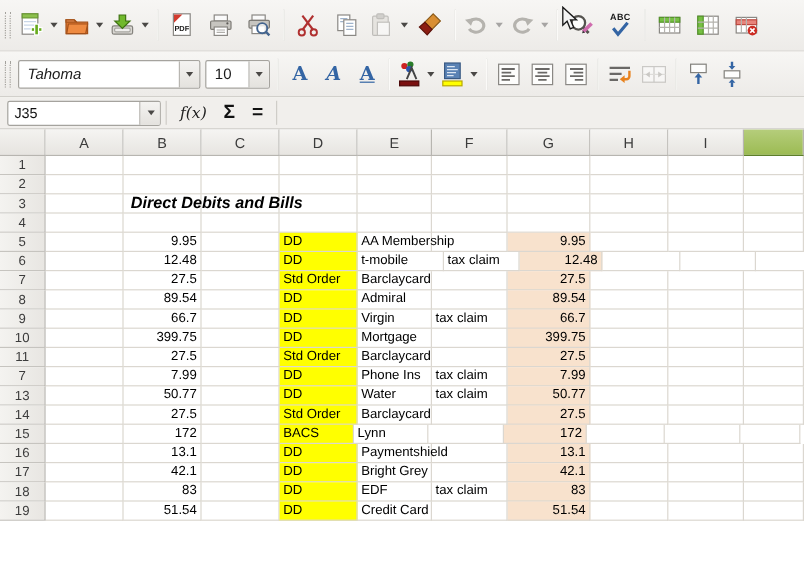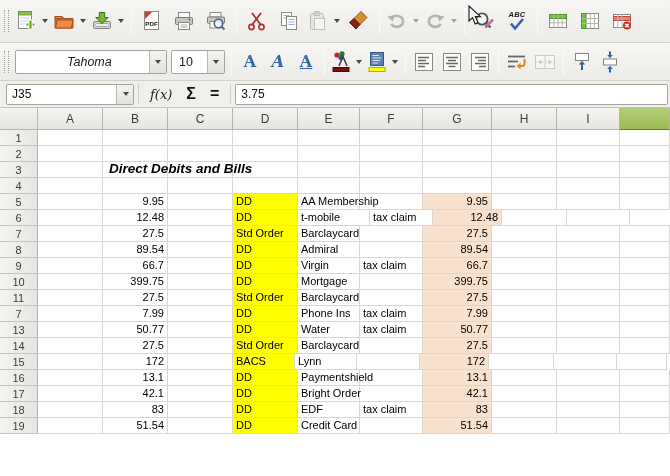--- a/index.html
+++ b/index.html
@@ -38,21 +38,21 @@
   .it { font-style:italic; } .ul { text-decoration:underline; }
 
   .combo { display:flex; align-items:stretch; height:24px; background:#fff; border:1px solid #a5a39e;
            border-radius:2px; overflow:hidden; margin:0 2px; }
   .combo .val { display:flex; align-items:center; padding:0 7px; font-size:12.5px; color:#1a1a1a; }
   .combo .btn { width:17px; display:flex; align-items:center; justify-content:center;
                 border-left:1px solid #b8b6b1; background:linear-gradient(180deg,#f4f3f1,#e4e2de); }
   .combo .btn .drop-arrow { margin:0; }
 
   
-  .abc-label { font-size:7.5px; font-weight:700; color:#1a1a1a; line-height:1; letter-spacing:.3px;font-style:italic; }
+  .abc-label { font-size:7.5px; font-weight:700; color:#1a1a1a; line-height:1; letter-spacing:.3px; }
 
   
   .formulabar { height:27px; display:flex; align-items:center; background:#f1efec;
                 border-bottom:1px solid #c5c3be; padding:0 2px 0 6px; }
   .namebox { display:flex; height:21px; width:128px; background:#fff; border:1px solid #a5a39e; border-radius:2px; }
   .namebox .val { flex:1; font-size:12px; padding:2px 5px; color:#111; }
   .namebox .btn { width:17px; display:flex; align-items:center; justify-content:center;
                   border-left:1px solid #b8b6b1; background:linear-gradient(180deg,#f4f3f1,#e4e2de); }
   .fx-label { font-style:italic; font-size:13px; font-family:"DejaVu Serif","Liberation Serif",serif; color:#222; margin:0 7px;}
   .sum-label { font-size:16px; font-weight:700; color:#111; margin:0 7px; }
@@ -303,21 +303,21 @@
         <line x1="18.8" y1="14.7" x2="15.2" y2="18.3" stroke="#fff" stroke-width="1.4"></line>
       </svg>
         </span>
     </div>
   </div>
 
   <div class="toolbar tb-fmt">
     <div class="grip"></div>
 
     <div class="combo" style="width:152px;">
-      <span class="val it" style="flex:1;margin-left:44px;">Tahoma</span>
+      <span class="val it" style="flex:1;">Tahoma</span>
       <span class="btn">
           <span class="drop-arrow"></span>
         </span>
     </div>
 
     <div class="combo" style="width:54px;">
       <span class="val" style="flex:1;">10</span>
       <span class="btn">
           <span class="drop-arrow"></span>
         </span>
@@ -456,21 +456,20 @@
       <span class="val">J35</span>
       <span class="btn">
           <span class="drop-arrow"></span>
         </span>
     </div>
     <div class="fbar-sep"></div>
     <span class="fx-label">f(x)</span>
     <span class="sum-label">Σ</span>
     <span class="eq-label">=</span>
     <div class="fbar-sep"></div>
-    <input class="input-line" type="text" readonly="" value="3.75" style="">
   </div>
 
   <div class="sheet">
       <div class="hdr-row">
         <div class="corner"></div>
         <div class="colhdr" style="width: 65px;">A</div>
         <div class="colhdr" style="width: 65px;">B</div>
         <div class="colhdr" style="width: 65px;">C</div>
         <div class="colhdr" style="width: 65px;">D</div>
         <div class="colhdr" style="width: 62px;">E</div>
@@ -687,21 +686,21 @@
         <div class="cell" style="width: 65px;"></div>
         <div class="cell" style="width: 63px;"></div>
         <div class="cell" style="width: 50px;"></div>
       </div>
       <div class="grid-row">
         <div class="rowhdr">17</div>
         <div class="cell" style="width: 65px;"></div>
         <div class="cell num" style="width: 65px;">42.1</div>
         <div class="cell" style="width: 65px;"></div>
         <div class="cell" style="width: 65px; background: rgb(255, 255, 0);">DD</div>
-        <div class="cell of" style="width: 62px;">Bright Order</div>
+        <div class="cell of" style="width: 62px;">Bright Grey</div>
         <div class="cell of" style="width: 63px;"></div>
         <div class="cell num" style="width: 69px; background: rgb(248, 226, 205);">42.1</div>
         <div class="cell" style="width: 65px;"></div>
         <div class="cell" style="width: 63px;"></div>
         <div class="cell" style="width: 50px;"></div>
       </div>
       <div class="grid-row">
         <div class="rowhdr">18</div>
         <div class="cell" style="width: 65px;"></div>
         <div class="cell num" style="width: 65px;">83</div>

